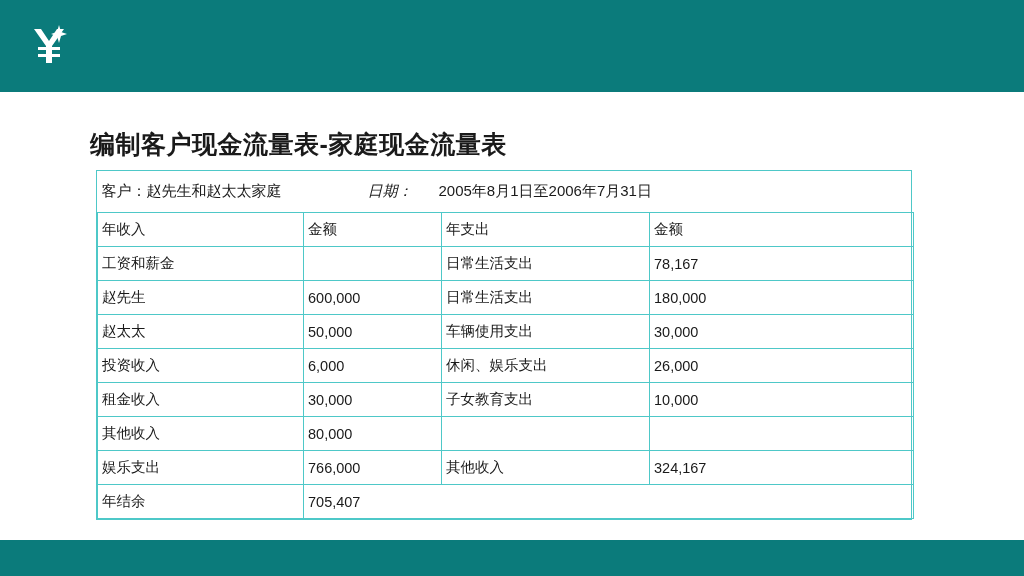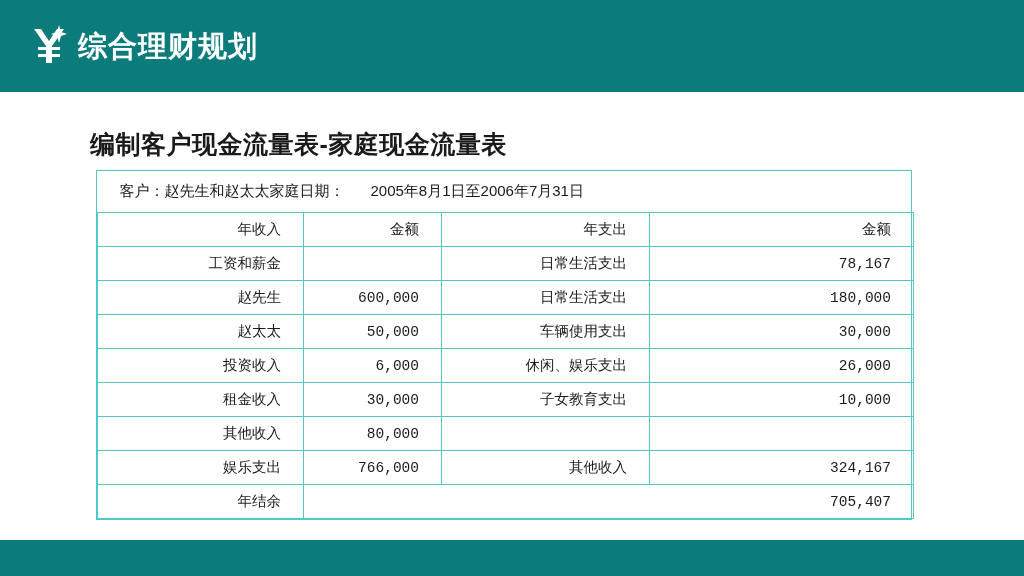--- a/index.html
+++ b/index.html
@@ -78,70 +78,70 @@
   }
   table.cashflow {
     border-collapse: collapse;
     width: 100%;
     table-layout: fixed;
     font-size: 14.5px;
     color: #1a1a1a;
   }
   table.cashflow td {
     border: 1px solid #4ec8c8;
-    padding: 6px 22px;
+    padding: 6px 4px;
     height: 21px;
     vertical-align: middle;
     font-weight: normal;
-    text-align: right;
   }
   table.cashflow tr.header-row td {
     border-left: none;
     border-right: none;
     border-top: none;
     padding-top: 10px;
     padding-bottom: 10px;
     font-size: 15px;
   }
   .hdr-inner {
     display: flex;
     align-items: center;
   }
   .hdr-client {
     white-space: nowrap;
   }
   .hdr-date-label {
+    margin-left: 86px;
     white-space: nowrap;
+    font-style: italic;
   }
   .hdr-date-value {
     margin-left: 26px;
     white-space: nowrap;
   }
   .col-a { width: 206px; }
   .col-b { width: 138px; }
   .col-c { width: 208px; }
   .col-d { width: 264px; }
-  .num { font-family: Liberation Mono, monospace; }
+  .num { font-family: Liberation Sans, sans-serif; }
   .blank-cell { }
 </style>
 </head>
 <body>
 
 <div class="slide">
 
   <div class="top-banner">
     <div class="logo-mark">
       <svg width="44" height="46" viewBox="0 0 44 46" xmlns="http://www.w3.org/2000/svg">
         <path d="M8 6 L20 23 L20 40 L26 40 L26 23 L38 6 L31 6 L23 18 L15 6 Z" fill="#ffffff"></path>
         <rect x="12" y="24" width="22" height="3" fill="#ffffff"></rect>
         <rect x="12" y="31" width="22" height="3" fill="#ffffff"></rect>
         <path d="M33 2 L35 9 L41 11 L35 13 L33 20 L31 13 L25 11 L31 9 Z" fill="#ffffff"></path>
       </svg>
     </div>
-    <div class="banner-title">综合理财规划</div>
   </div>
 
   <div class="content-title">编制客户现金流量表-家庭现金流量表</div>
 
   <div class="table-wrap">
     <table class="cashflow">
       <colgroup>
         <col class="col-a">
           <col class="col-b">
           <col class="col-c">

